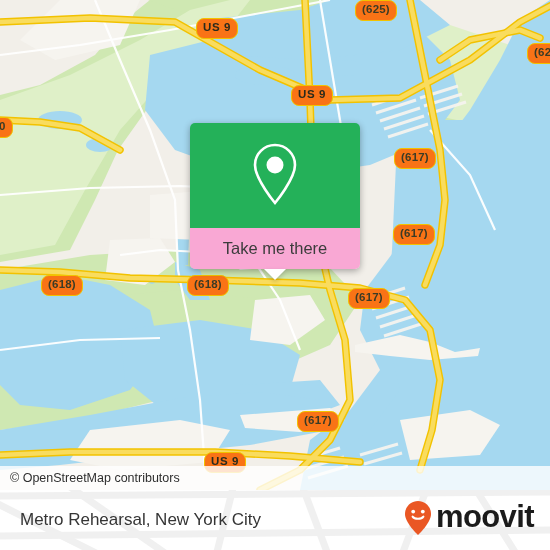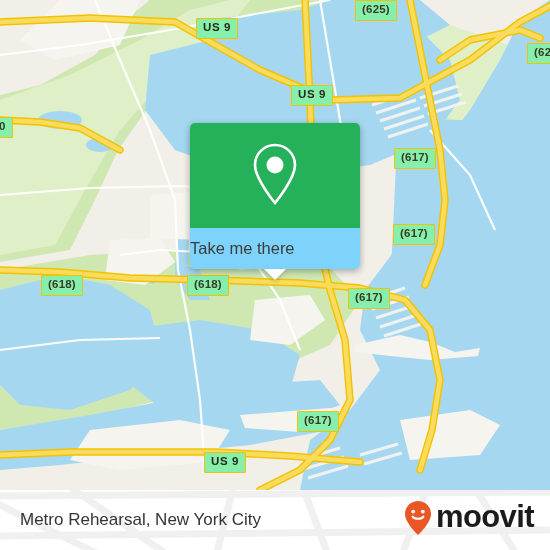--- a/index.html
+++ b/index.html
@@ -14,23 +14,23 @@
   #map{position:absolute;left:0;top:0;width:550px;height:490px;overflow:hidden;
        background:#f2efe9;}
   .layer{position:absolute;left:0;top:0;width:550px;height:490px;}
 
   
   svg.layer{display:block;}
 
   
   .shield{
     position:absolute;
-    background:#86efac;
+    background:#f97316;
     border:1.6px solid #f2c200;
-    border-radius:1px;
+    border-radius:8px;
     color:#3b3b26;
     font-size:11.5px;
     font-weight:bold;
     line-height:1;
     padding:3px 6px 4px 6px;
     white-space:nowrap;
     letter-spacing:.2px;
     box-sizing:border-box;
     text-align:center;
   }
@@ -49,24 +49,24 @@
     box-shadow:0 2px 7px rgba(0,0,0,.33);
     z-index:40;
   }
   #popup-top{
     background:#24b159;
     height:105px;
     border-radius:5px 5px 0 0;
     display:flex;align-items:center;justify-content:center;
   }
   #popup-bottom{
-    background:#7dd3fc;
+    background:#f9a8d4;
     height:41px;
     border-radius:0 0 5px 5px;
-    display:flex;align-items:center;justify-content:flex-start;
+    display:flex;align-items:center;justify-content:center;
     position:relative;
   }
   #popup-bottom .label{
     font-size:16.5px;color:#3c3c3c;font-weight:normal;
   }
   #popup-tail{
     position:absolute;
     left:50%;bottom:-11px;margin-left:-11px;
     width:0;height:0;
     border-left:11px solid transparent;
@@ -264,20 +264,23 @@
             <circle cx="27" cy="24" r="8.5" fill="#ffffff"></circle>
           </svg>
         </span>
       </div>
       <div id="popup-bottom">
         <span class="label">Take me there</span>
         <span id="popup-tail"></span>
       </div>
     </div>
 
+    <div id="attrib">
+      <span class="txt">© OpenStreetMap contributors</span>
+    </div>
   </div>
 
   <div id="footer">
     <svg id="footer-bg" viewBox="0 0 550 60" preserveAspectRatio="none">
       <rect x="0" y="0" width="550" height="60" fill="#ffffff"></rect>
       <g stroke="#f0f0f0" stroke-width="7" fill="none">
         <path d="M-10,10 L120,75"></path>
         <path d="M60,-10 L175,70"></path>
         <path d="M235,-10 L215,70"></path>
         <path d="M300,-10 L330,70"></path>

